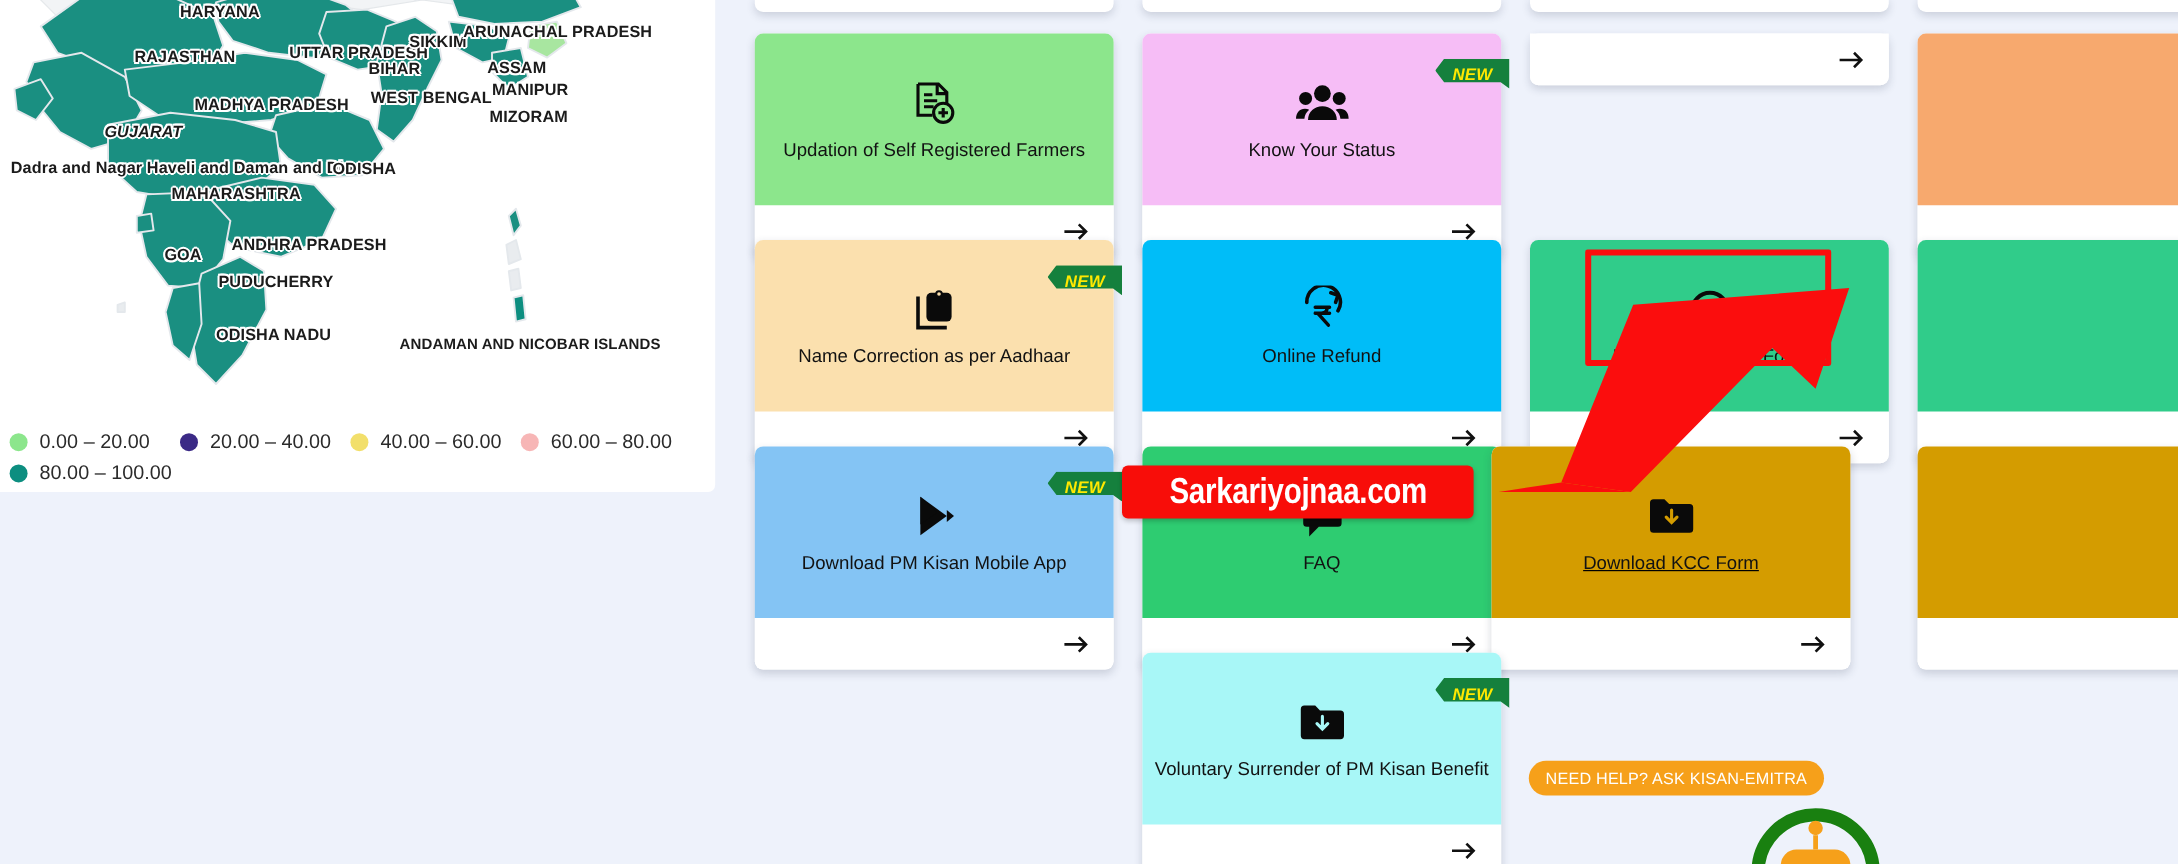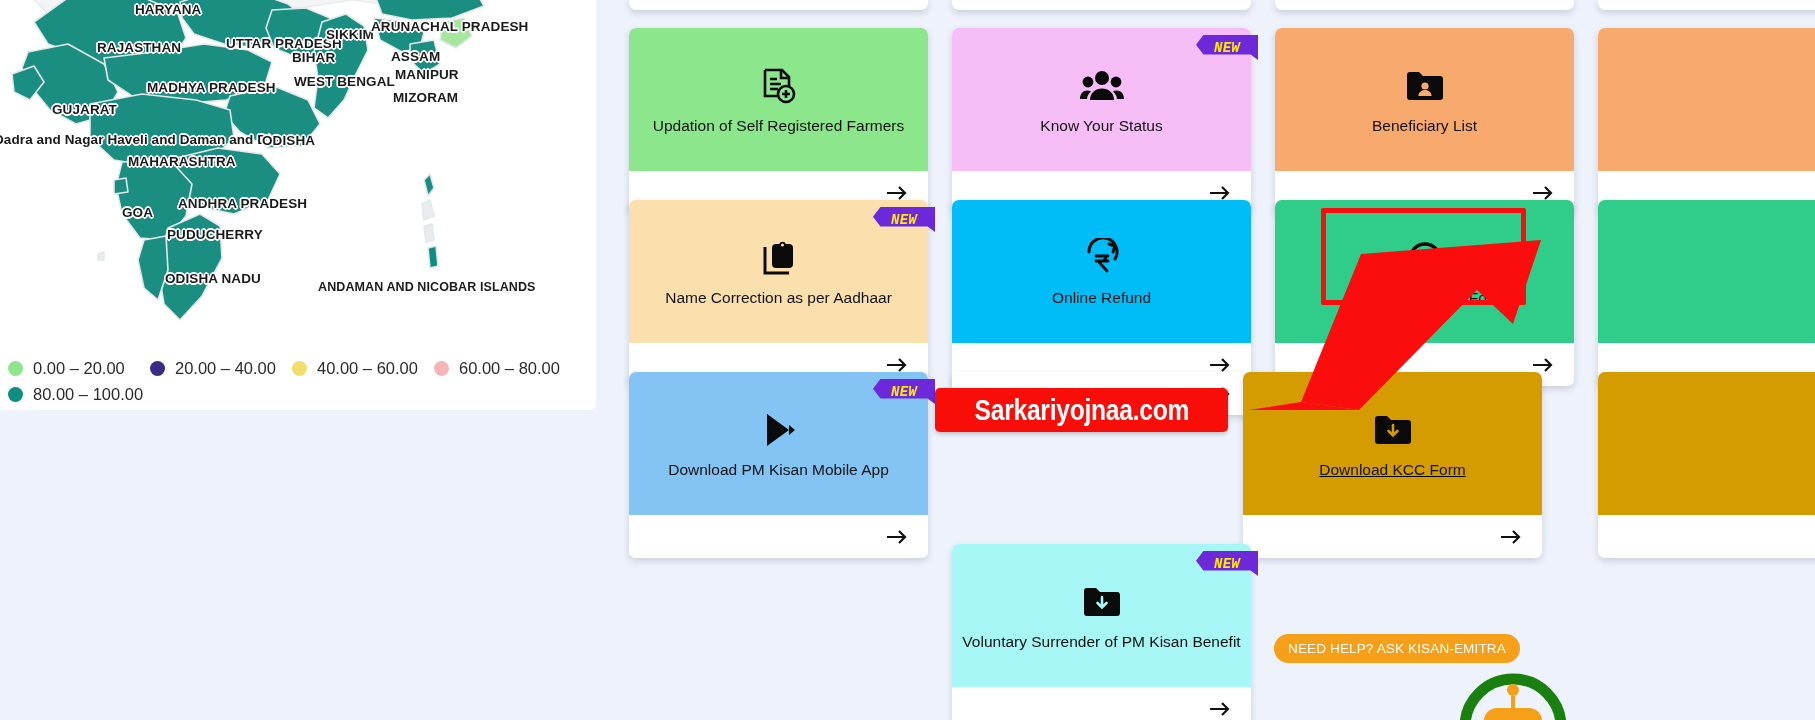--- a/index.html
+++ b/index.html
@@ -23,20 +23,21 @@
   .state-label {
     position: absolute;
     font-family: "Liberation Sans", sans-serif;
     font-size: 13.5px; font-weight: 700;
     color: #1b1b1b; white-space: nowrap;
     letter-spacing: .1px;
     text-shadow:
       -1.6px 0 0 #fff, 1.6px 0 0 #fff, 0 -1.6px 0 #fff, 0 1.6px 0 #fff,
       -1.2px -1.2px 0 #fff, 1.2px -1.2px 0 #fff, -1.2px 1.2px 0 #fff, 1.2px 1.2px 0 #fff;
     pointer-events: none;
+    margin-left: 15px;
   }
   .state-label.isl { font-size: 12.5px; font-weight: 700; text-shadow:
       -1.4px 0 0 #fff, 1.4px 0 0 #fff, 0 -1.4px 0 #fff, 0 1.4px 0 #fff; }
 
   
   #map-legend {
     position: absolute; left: 0; top: 395px;
     width: 596px; padding: 0 8px;
     display: flex; flex-wrap: wrap;
   }
@@ -94,30 +95,30 @@
   
   .card-stub {
     position: absolute; width: 299px; height: 12px;
     background: #fff;
     border-bottom-left-radius: 7px; border-bottom-right-radius: 7px;
     box-shadow: 0 3px 7px rgba(40,50,80,.18);
   }
 
   
   .new-badge {
-    position: absolute; right: -7px; top: 7px;
+    position: absolute; right: -7px; top: 21px;
     width: 62px; height: 25px;
-    background: #6d28d9;
+    background: #15803d;
     color: #ffe800;
     font-size: 14px; font-weight: 700; font-style: italic;
     display: flex; align-items: center; justify-content: center;
     clip-path: polygon(12% 0%, 100% 0%, 100% 100%, 88% 78%, 12% 78%, 0% 39%);
     letter-spacing: .2px;
     z-index: 6;
-    font-family: Liberation Mono, monospace;
+    font-family: Liberation Sans, sans-serif;
   }
 
   
   #highlight-box {
     position: absolute;
     border: 5px solid #fb0d0d;
     border-radius: 2px;
     pointer-events: none;
     z-index: 8;
   }
@@ -220,21 +221,21 @@
 
         <path fill="#e9ecef" d="M126 306 L132 304 L132 312 L126 312 Z"></path>
       </g>
     </svg>
 
     <div>
       <span class="state-label" style="left:135px;  top:42px;">HARYANA</span>
       <span class="state-label" style="left:97px;   top:80px;">RAJASTHAN</span>
       <span class="state-label" style="left:226px;  top:76px;text-align:right;">UTTAR PRADESH</span>
       <span class="state-label" style="left:147px;  top:120px;">MADHYA PRADESH</span>
-      <span class="state-label" style="left:52px;   top:142px;">GUJARAT</span>
+      <span class="state-label" style="left:72px;   top:142px;font-style:italic;">GUJARAT</span>
       <span class="state-label" style="left:326px;  top:67px;">SIKKIM</span>
       <span class="state-label" style="left:371px;  top:59px;">ARUNACHAL PRADESH</span>
       <span class="state-label" style="left:292px;  top:90px;">BIHAR</span>
       <span class="state-label" style="left:391px;  top:89px;">ASSAM</span>
       <span class="state-label" style="left:294px;  top:114px;">WEST BENGAL</span>
       <span class="state-label" style="left:395px;  top:107px;">MANIPUR</span>
       <span class="state-label" style="left:383px;  top:130px;padding-left:10px;">MIZORAM</span>
       <span class="state-label" style="left:-6px;   top:172px;">Dadra and Nagar Haveli and Daman and Diu</span>
       <span class="state-label" style="left:262px;  top:173px;">ODISHA</span>
       <span class="state-label" style="left:128px;  top:194px;">MAHARASHTRA</span>
@@ -322,32 +323,20 @@
       <div class="card-foot">
         <span class="arrow-glyph">
           <svg width="24" height="20" viewBox="0 0 24 20">
               <path d="M2 10h18M14 4l6 6-6 6" fill="none" stroke="#111" stroke-width="2.2"></path>
             </svg>
         </span>
       </div>
     </div>
 
     <div class="card" style="left:679px; top:28px;">
-      <div class="card-body" style="background:#f7a96e">
-        <span class="card-icon">
-          <svg width="40" height="33" viewBox="0 0 40 33">
-              <path d="M2 6a3 3 0 013-3h9l4 4h17a3 3 0 013 3v18a3 3 0 01-3 3H5a3 3 0 01-3-3z" fill="#0a0a0a"></path>
-              <g fill="#f7a96e">
-                <circle cx="20" cy="17" r="3.6"></circle>
-                <path d="M13.4 27c0-3.6 3-6 6.6-6s6.6 2.4 6.6 6z"></path>
-              </g>
-            </svg>
-        </span>
-        <div class="card-title">Beneficiary List</div>
-      </div>
       <div class="card-foot">
         <span class="arrow-glyph">
           <svg width="24" height="20" viewBox="0 0 24 20">
               <path d="M2 10h18M14 4l6 6-6 6" fill="none" stroke="#111" stroke-width="2.2"></path>
             </svg>
         </span>
       </div>
     </div>
 
     <div class="card" style="left:33px; top:200px;">
@@ -429,20 +418,32 @@
       <div class="card-foot">
         <span class="arrow-glyph">
           <svg width="24" height="20" viewBox="0 0 24 20">
               <path d="M2 10h18M14 4l6 6-6 6" fill="none" stroke="#111" stroke-width="2.2"></path>
             </svg>
         </span>
       </div>
     </div>
 
     <div class="card" style="left:356px; top:372px;">
+      <div class="card-body" style="background:#2ecc71">
+        <span class="card-icon">
+          <svg width="38" height="38" viewBox="0 0 38 38">
+              <path d="M3 5a3 3 0 013-3h26a3 3 0 013 3v20a3 3 0 01-3 3H16l-8 8v-8H6a3 3 0 01-3-3z" fill="#0a0a0a"></path>
+              <g fill="#2ecc71" font-family="Liberation Sans, sans-serif" font-size="15" font-weight="bold">
+                <text x="8" y="21">?</text>
+                <text x="20" y="21">!</text>
+              </g>
+            </svg>
+        </span>
+        <div class="card-title">FAQ</div>
+      </div>
       <div class="card-foot">
         <span class="arrow-glyph">
           <svg width="24" height="20" viewBox="0 0 24 20">
               <path d="M2 10h18M14 4l6 6-6 6" fill="none" stroke="#111" stroke-width="2.2"></path>
             </svg>
         </span>
       </div>
     </div>
 
     <div class="card" style="left:647px; top:372px;text-decoration:underline;">

